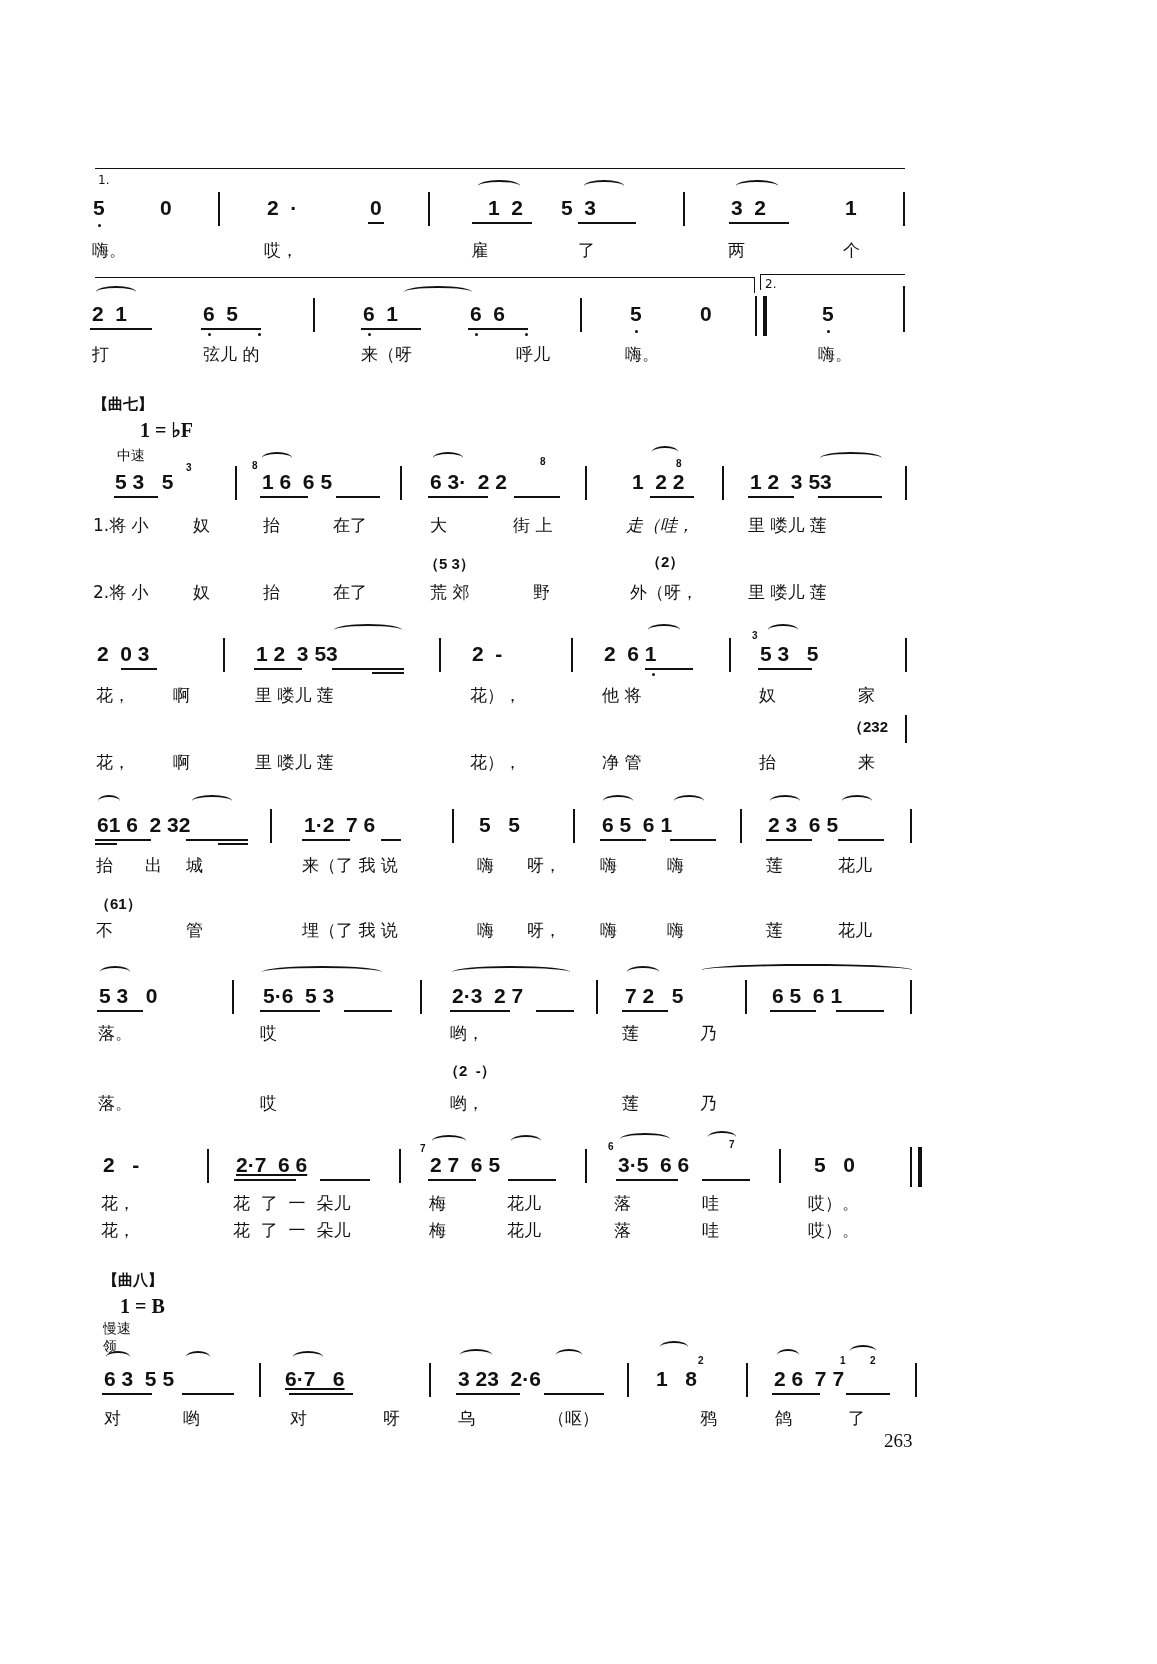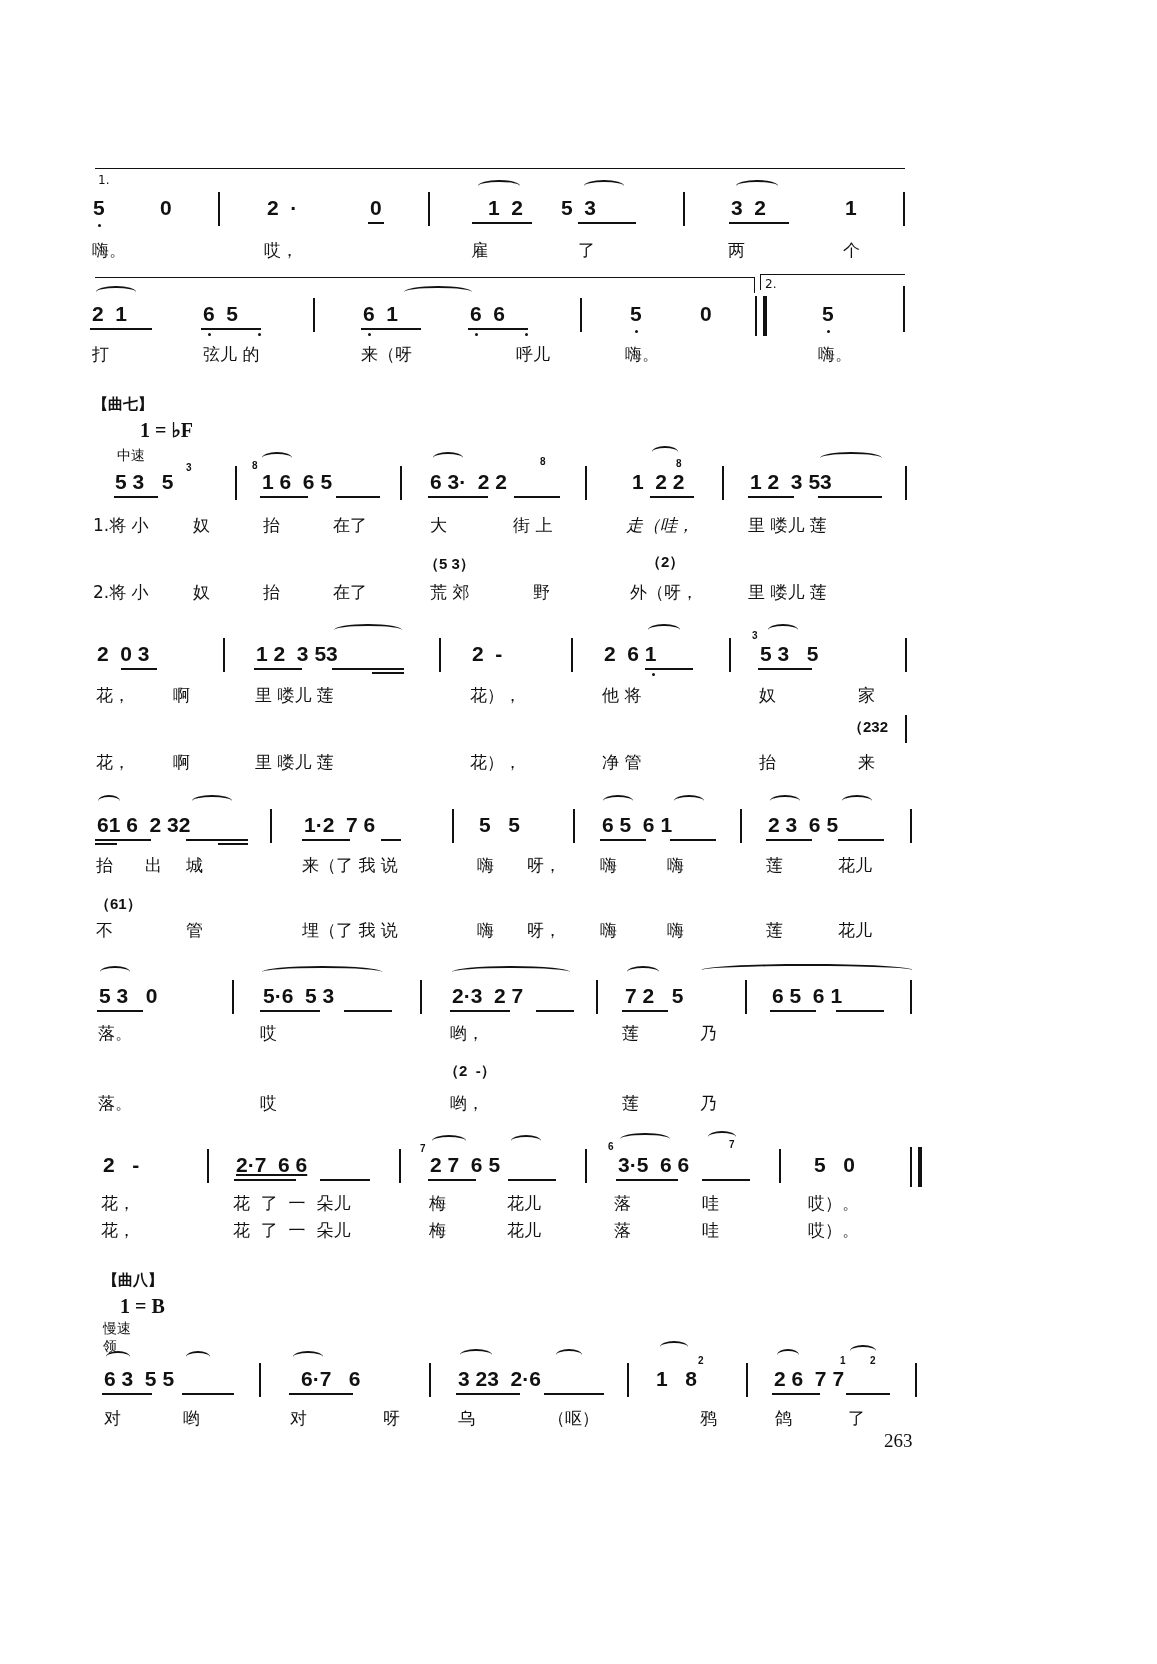--- a/index.html
+++ b/index.html
@@ -329,21 +329,21 @@
 <div class="tempo" style="left:103px;top:1338px;">领</div>
 
 <div class="note-row" style="top:1367px;">
   <div class="slur" style="left:106px;top:-16px;width:24px;"></div>
   <div class="slur" style="left:186px;top:-16px;width:24px;"></div>
   <span class="n" style="left:104px;">6 3  5 5</span>
   <span class="ul" style="left:102px;top:26px;width:50px;"></span>
   <span class="ul" style="left:182px;top:26px;width:52px;"></span>
   <span class="bar" style="left:259px;top:-4px;"></span>
   <div class="slur" style="left:293px;top:-16px;width:30px;"></div>
-  <span class="n" style="left:301px;">6·7   6</span>
+  <span class="n" style="left:285px;text-decoration:underline;">6·7   6</span>
   <span class="ul" style="left:289px;top:26px;width:64px;"></span>
   <span class="bar" style="left:429px;top:-4px;"></span>
   <div class="slur" style="left:460px;top:-18px;width:32px;"></div>
   <div class="slur" style="left:556px;top:-18px;width:26px;"></div>
   <span class="n" style="left:458px;">3 23  2·6</span>
   <span class="ul" style="left:456px;top:26px;width:64px;"></span>
   <span class="ul" style="left:544px;top:26px;width:60px;"></span>
   <span class="bar" style="left:627px;top:-4px;"></span>
   <div class="slur" style="left:660px;top:-26px;width:28px;"></div>
   <span class="grace" style="left:698px;top:-12px;">2</span>

